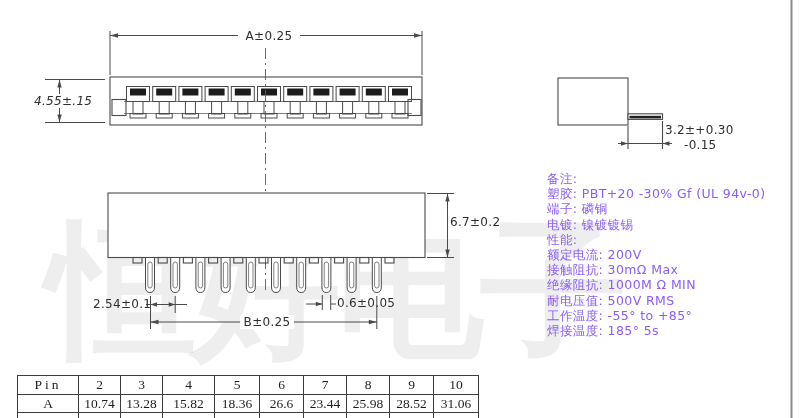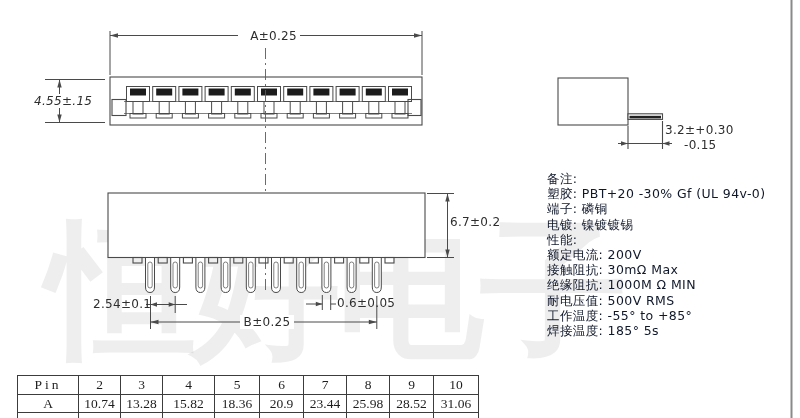--- a/index.html
+++ b/index.html
@@ -5,21 +5,21 @@
   html,body{margin:0;padding:0;background:#fff;}
   .stage{position:relative;width:800px;height:418px;background:#ffffff;overflow:hidden;
          font-family:"DejaVu Sans",sans-serif;}
   svg{position:absolute;left:0;top:0;z-index:2;}
   .wm{position:absolute;z-index:1;font-family:"DejaVu Sans",sans-serif;font-weight:bold;
       font-size:148px;line-height:1;color:rgba(60,60,60,0.085);letter-spacing:-4px;
       white-space:nowrap;user-select:none;}
   .dim{position:absolute;z-index:3;font-size:12px;color:#2e2e2e;white-space:nowrap;
        letter-spacing:0.3px;}
   .dim.bgw{background:#fff;padding:0 3px;text-align:center;}
-  .specs{position:absolute;left:547px;top:171px;z-index:3;font-size:12.5px;color:#0f172a;
+  .specs{position:absolute;left:547px;top:171px;z-index:3;font-size:12.5px;color:#8b5cf6;
          line-height:15.2px;white-space:nowrap;letter-spacing:0.4px;}
   .dtable{position:absolute;left:17px;top:375px;z-index:3;border-collapse:collapse;
           table-layout:fixed;font-family:"Liberation Serif",serif;font-size:13.5px;color:#1d1d1d;}
   .dtable td{border:1.2px solid #3c3c3c;text-align:center;padding:0;height:17px;
              overflow:hidden;background:transparent;}
   .dtable tr.hdr td{height:18px;font-family:Liberation Serif, serif;}
   .pinhdr{letter-spacing:3px;}
 </style>
 </head>
 <body>
@@ -155,21 +155,21 @@
       <line x1="150.5" y1="313" x2="150.5" y2="329"></line>
       <line x1="376.8" y1="296" x2="376.8" y2="329"></line>
       <line x1="150.5" y1="322" x2="376.8" y2="322"></line>
     </g>
     <polygon points="150.5,322 158.5,319.8 158.5,324.2" fill="#4a4a4a"></polygon>
     <polygon points="376.8,322 368.8,319.8 368.8,324.2" fill="#4a4a4a"></polygon>
 
     <line x1="791.5" y1="0" x2="791.5" y2="418" stroke="#8a8a8a" stroke-width="2"></line>
   </svg>
 
-  <div class="dim bgw" style="left:238px;top:29px;width:56px;text-align:right;">A±0.25</div>
+  <div class="dim bgw" style="left:238px;top:29px;width:56px;">A±0.25</div>
   <div class="dim bgw" style="left:31px;top:94px;width:56px;font-style:italic;">4.55±.15</div>
   <div class="dim" style="left:665px;top:123px;">3.2±+0.30</div>
   <div class="dim" style="left:684px;top:138px;">-0.15</div>
   <div class="dim" style="left:450px;top:215px;">6.7±0.2</div>
   <div class="dim" style="left:93px;top:297px;">2.54±0.1</div>
   <div class="dim" style="left:337px;top:296px;">0.6±0.05</div>
   <div class="dim bgw" style="left:240px;top:315px;width:48px;">B±0.25</div>
 
   <div class="specs">
     <div>备注:</div>
@@ -210,21 +210,21 @@
       <td>8</td>
       <td>9</td>
       <td>10</td>
     </tr>
     <tr>
       <td>A</td>
       <td>10.74</td>
       <td>13.28</td>
       <td>15.82</td>
       <td>18.36</td>
-      <td>20.9</td>
+      <td>26.6</td>
       <td>23.44</td>
       <td>25.98</td>
       <td>28.52</td>
       <td>31.06</td>
     </tr>
     <tr>
       <td>B</td>
       <td>2.54</td>
       <td>5.08</td>
       <td>7.62</td>

